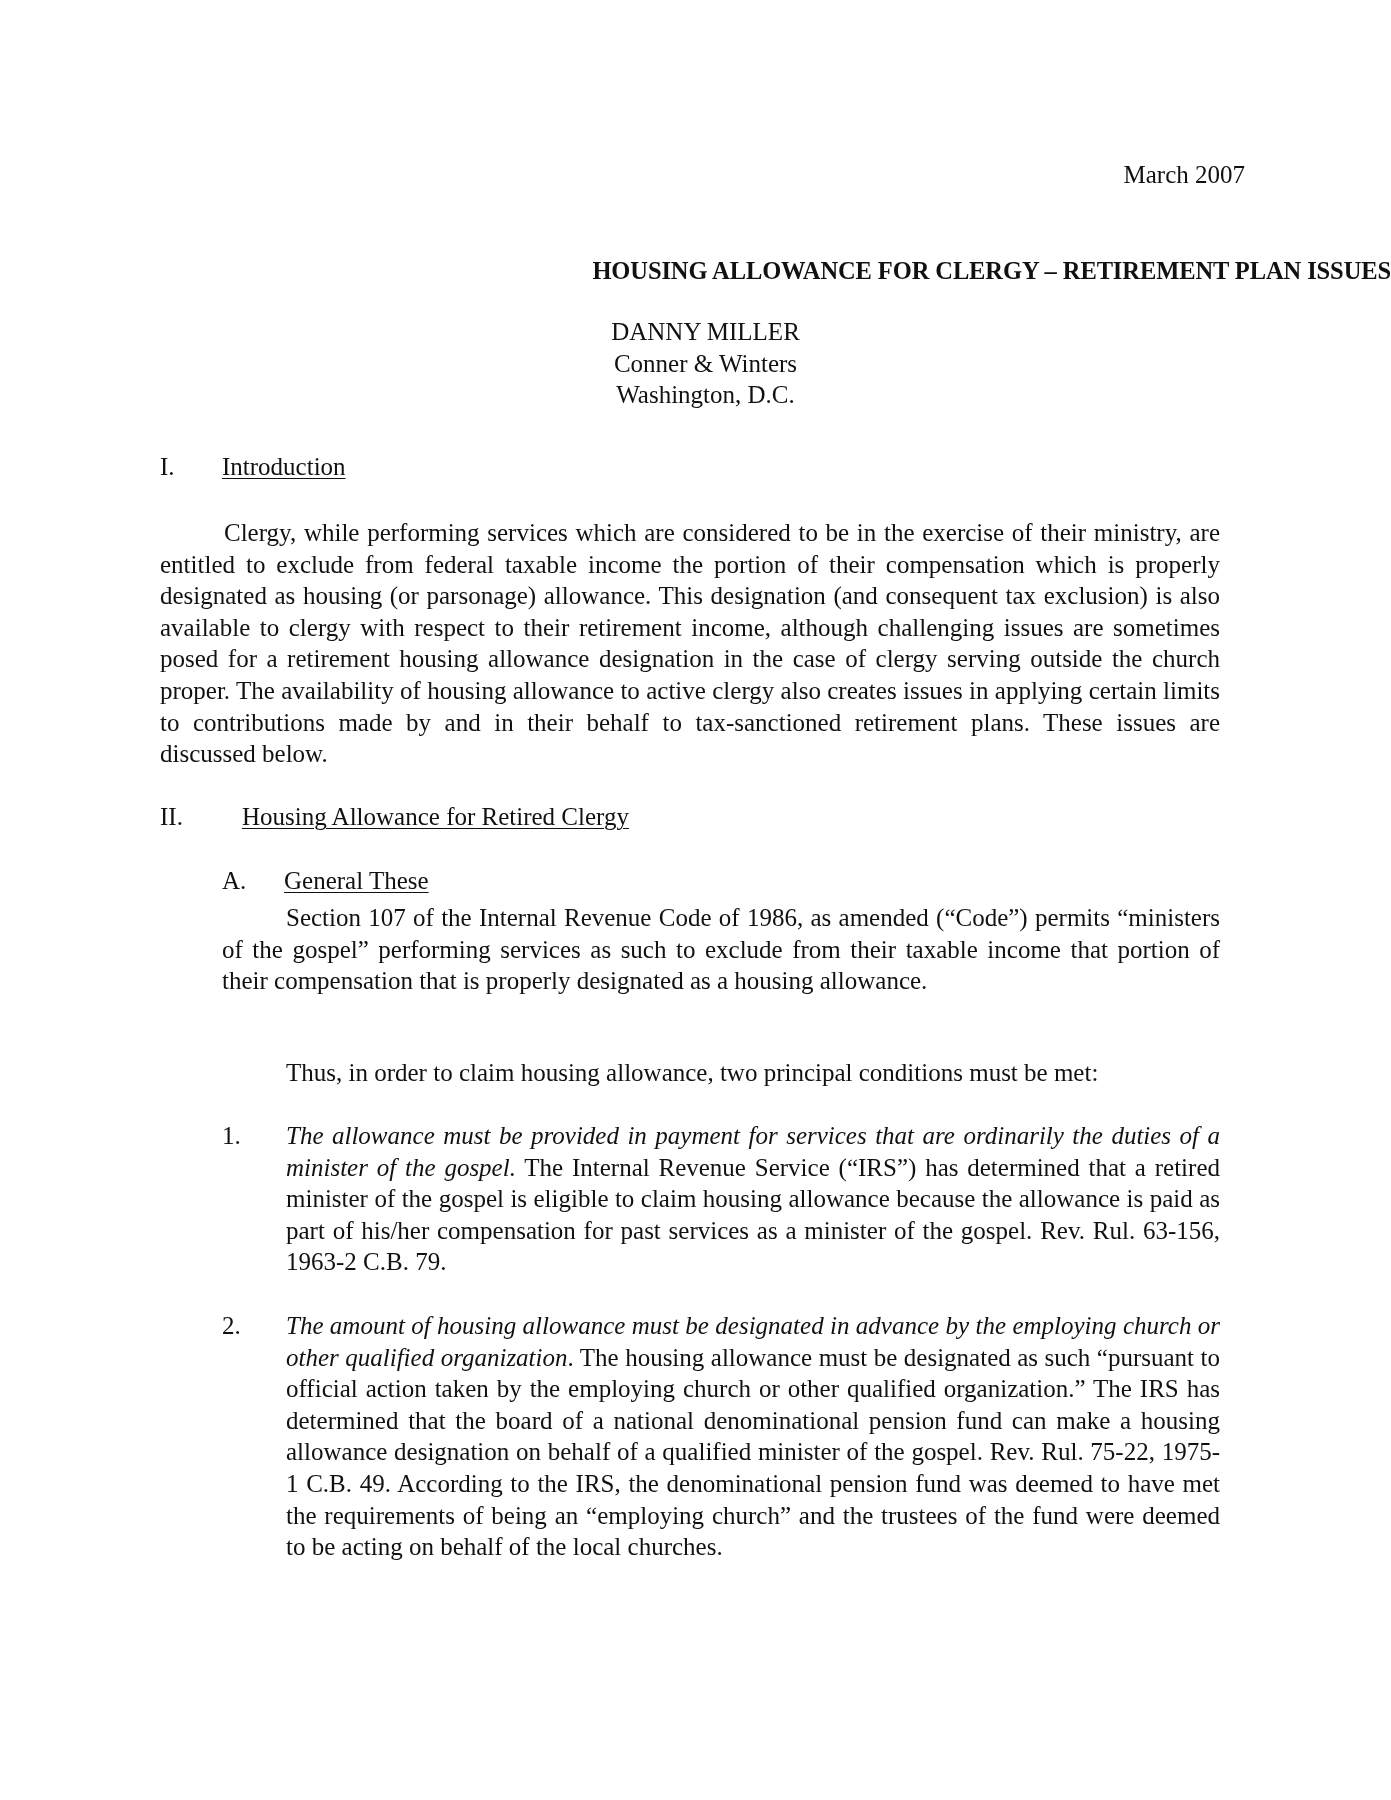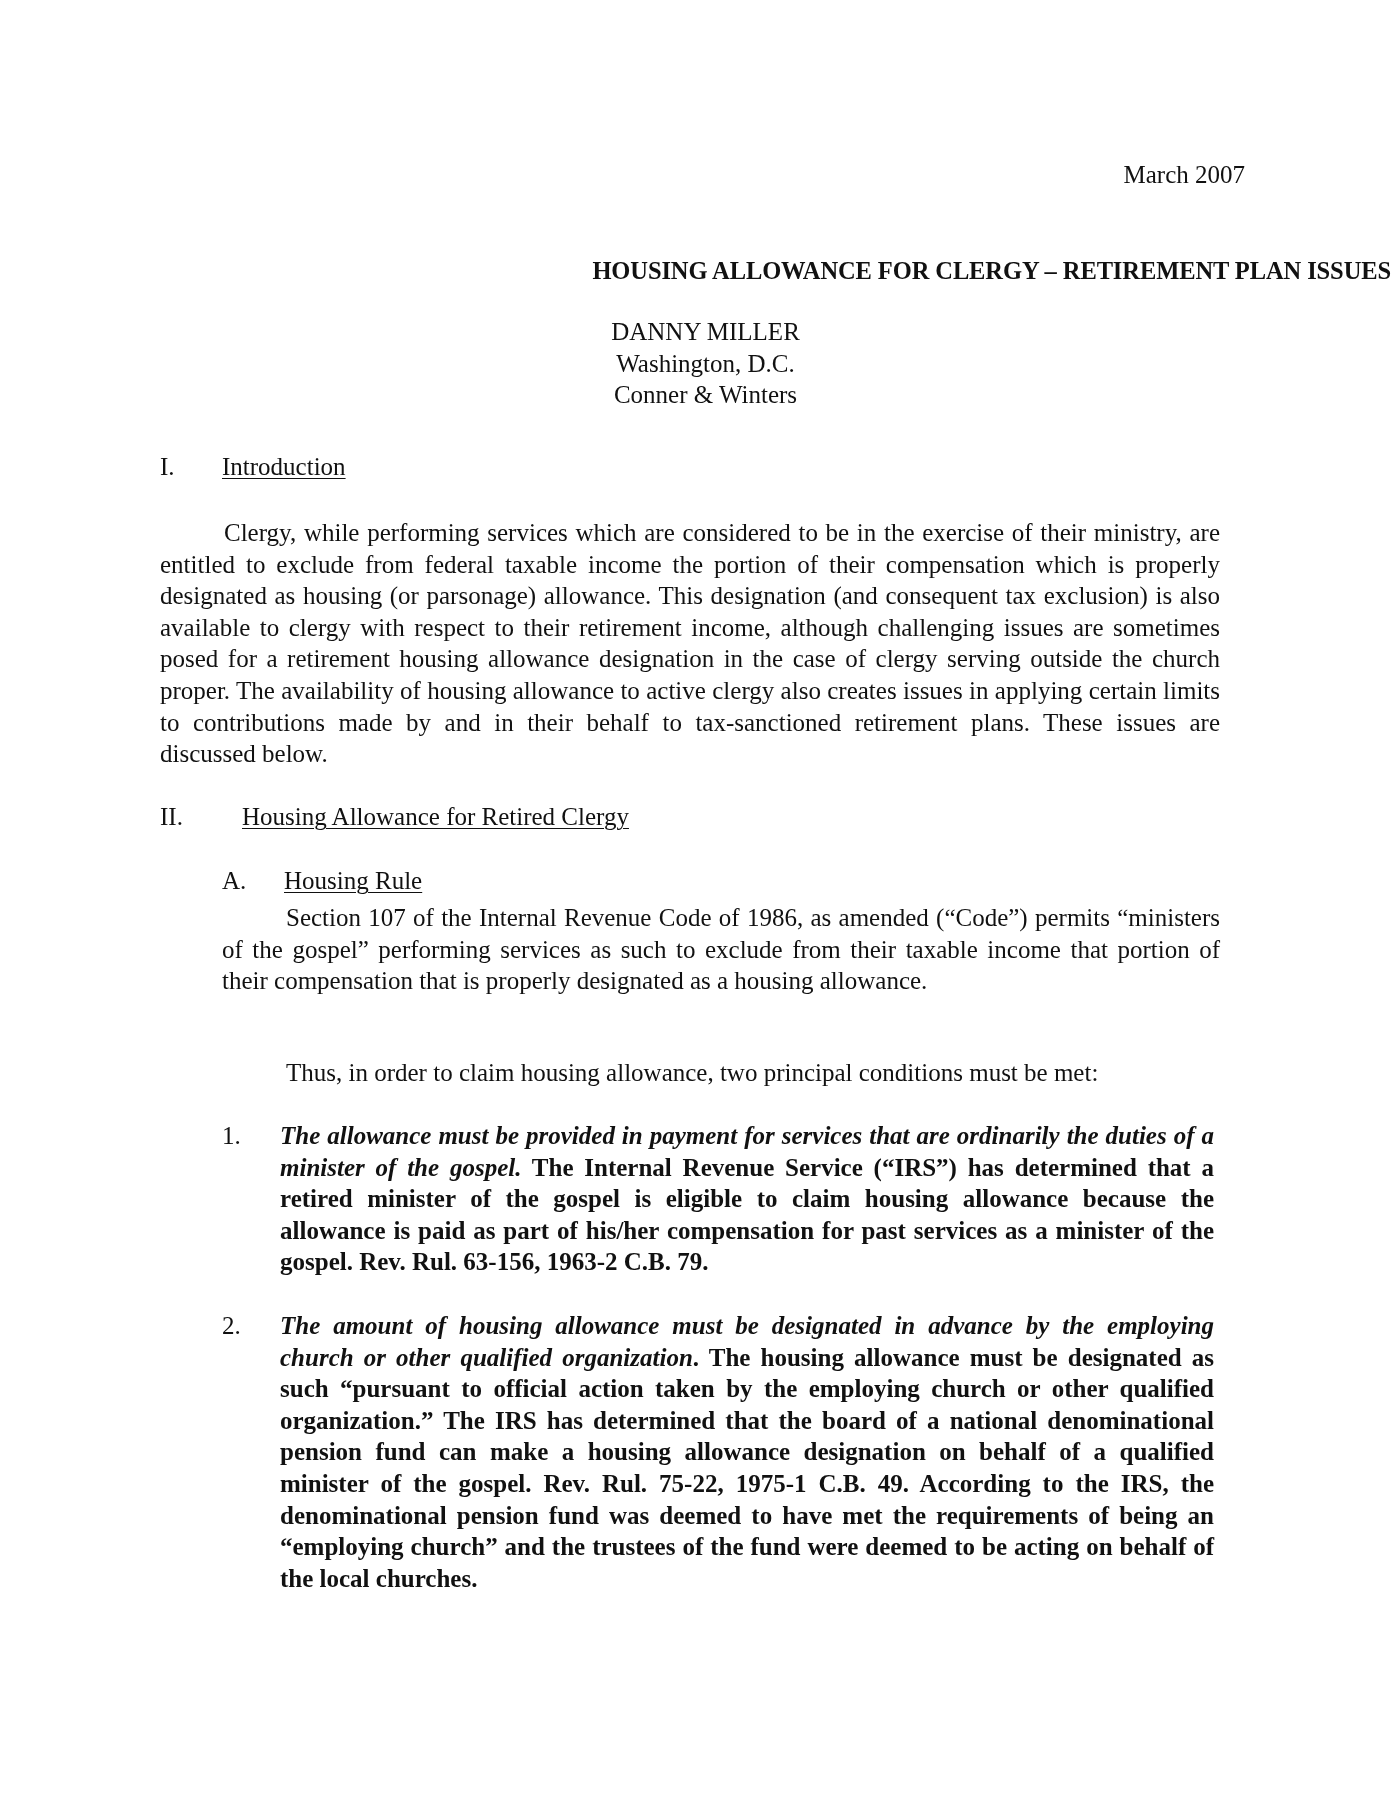--- a/index.html
+++ b/index.html
@@ -84,62 +84,61 @@
       font-size: 25px;
       line-height: 31.6px;
     }
     .list-item .num {
       position: absolute;
       left: 0;
       top: 0;
     }
     .list-item .body {
       position: absolute;
-      left: 58px;
+      left: 64px;
       top: 0;
       width: 934px;
       text-align: justify;
-      font-weight: bold;
     }
     .list-item .em {
       font-style: italic;
     }
   </style>
 </head>
 <body>
 
 <div class="page">
 
   <div class="date">March 2007</div>
 
   <div class="title">HOUSING ALLOWANCE FOR CLERGY – RETIREMENT PLAN ISSUES</div>
 
   <div class="author-block">
     <div>DANNY MILLER</div>
+    <div>Conner &amp; Winters</div>
     <div>Washington, D.C.</div>
-    <div>Conner &amp; Winters</div>
   </div>
 
   <div class="heading" style="top:452px; left:160px;">
     <span class="num">I.</span>
     <span class="label" style="left:62px; top:0;">Introduction</span>
   </div>
 
   <div class="para" style="top:517px; left:160px; width:1060px;">
     <span class="indent"></span><span>Clergy, while performing services which are considered to be in the exercise of their ministry, are entitled to exclude from federal taxable income the portion of their compensation which is properly designated as housing (or parsonage) allowance.  This designation (and consequent tax exclusion) is also available to clergy with respect to their retirement income, although challenging issues are sometimes posed for a retirement housing allowance designation in the case of clergy serving outside the church proper.  The availability of housing allowance to active clergy also creates issues in applying certain limits to contributions made by and in their behalf to tax-sanctioned retirement plans.  These issues are discussed below.</span>
   </div>
 
   <div class="heading" style="top:802px; left:160px;">
     <span class="num">II.</span>
     <span class="label" style="left:62px; top:0;margin-left:20px;">Housing Allowance for Retired Clergy</span>
   </div>
 
   <div class="heading" style="top:866px; left:222px;">
     <span class="num">A.</span>
-    <span class="label" style="left:62px; top:0;">Housing Rule</span>
+    <span class="label" style="left:62px; top:0;">General These</span>
   </div>
 
   <div class="para" style="top:902px; left:222px; width:998px;">
     <span class="indent"></span><span>Section 107 of the Internal Revenue Code of 1986, as amended (“Code”) permits “ministers of the gospel” performing services as such to exclude from their taxable income that portion of their compensation that is properly designated as a housing allowance.</span>
   </div>
 
   <div class="para" style="top:1057px; left:222px; width:998px;">
     <span class="indent"></span><span>Thus, in order to claim housing allowance, two principal conditions must be met:</span>
   </div>
 

